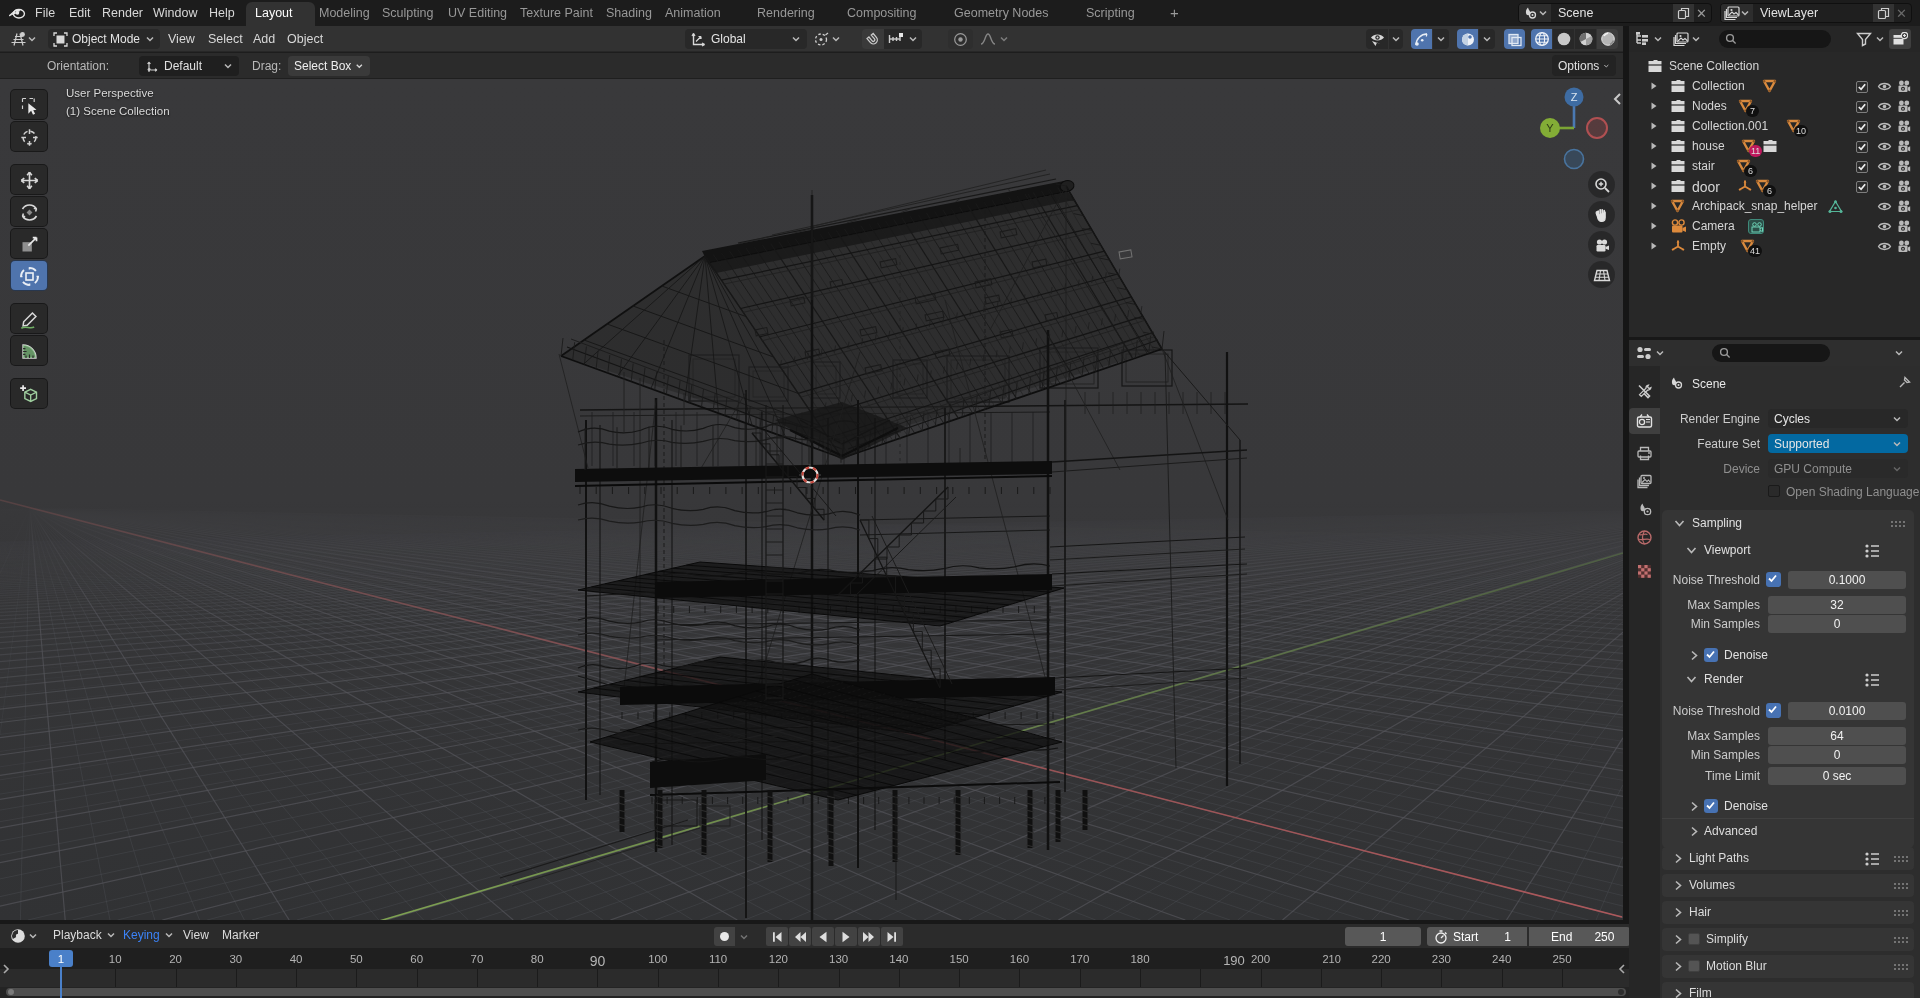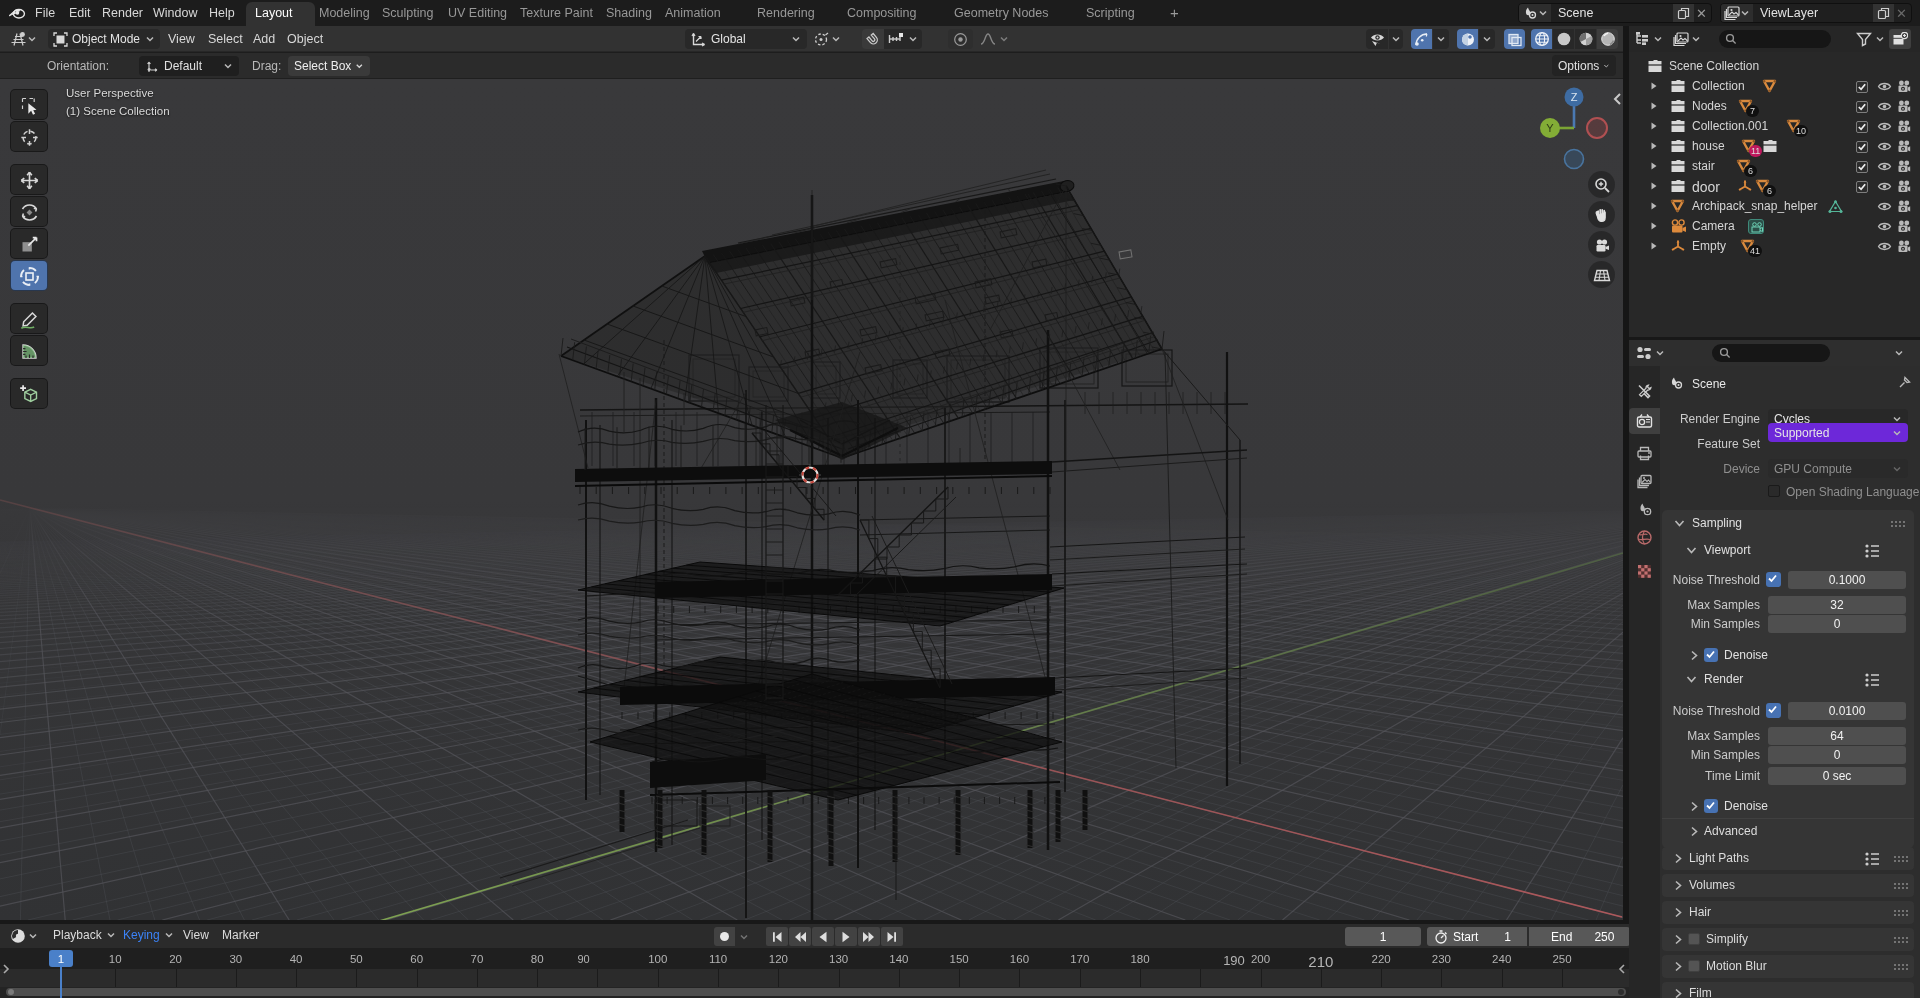--- a/index.html
+++ b/index.html
@@ -1559,33 +1559,33 @@
 </div>
     <div class="abs" style="left:0;top:948px;width:1629px;height:21px;background:#1f1f1f"></div>
     <div class="abs" style="left:95.252px;top:953px;width:40px;text-align:center;font-size:11.5px;color:#b4b4b4">10</div>
     <div class="abs" style="left:155.53199999999998px;top:953px;width:40px;text-align:center;font-size:11.5px;color:#b4b4b4">20</div>
     <div class="abs" style="left:215.81199999999998px;top:953px;width:40px;text-align:center;font-size:11.5px;color:#b4b4b4">30</div>
     <div class="abs" style="left:276.092px;top:953px;width:40px;text-align:center;font-size:11.5px;color:#b4b4b4">40</div>
     <div class="abs" style="left:336.37199999999996px;top:953px;width:40px;text-align:center;font-size:11.5px;color:#b4b4b4">50</div>
     <div class="abs" style="left:396.652px;top:953px;width:40px;text-align:center;font-size:11.5px;color:#b4b4b4">60</div>
     <div class="abs" style="left:456.93199999999996px;top:953px;width:40px;text-align:center;font-size:11.5px;color:#b4b4b4">70</div>
     <div class="abs" style="left:517.212px;top:953px;width:40px;text-align:center;font-size:11.5px;color:#b4b4b4">80</div>
-    <div class="abs" style="left:577.492px;top:953px;width:40px;text-align:left;font-size:11px;color:#b4b4b4">90</div>
+    <div class="abs" style="left:577.492px;top:953px;width:40px;text-align:center;font-size:14px;color:#b4b4b4">90</div>
     <div class="abs" style="left:637.7719999999999px;top:953px;width:40px;text-align:center;font-size:11.5px;color:#b4b4b4">100</div>
     <div class="abs" style="left:698.0519999999999px;top:953px;width:40px;text-align:center;font-size:11.5px;color:#b4b4b4">110</div>
     <div class="abs" style="left:758.332px;top:953px;width:40px;text-align:center;font-size:11.5px;color:#b4b4b4">120</div>
     <div class="abs" style="left:818.612px;top:953px;width:40px;text-align:center;font-size:11.5px;color:#b4b4b4">130</div>
     <div class="abs" style="left:878.8919999999999px;top:953px;width:40px;text-align:center;font-size:11.5px;color:#b4b4b4">140</div>
     <div class="abs" style="left:939.1719999999999px;top:953px;width:40px;text-align:center;font-size:11.5px;color:#b4b4b4">150</div>
     <div class="abs" style="left:999.4519999999999px;top:953px;width:40px;text-align:center;font-size:11.5px;color:#b4b4b4">160</div>
     <div class="abs" style="left:1059.732px;top:953px;width:40px;text-align:center;font-size:11.5px;color:#b4b4b4">170</div>
     <div class="abs" style="left:1120.012px;top:953px;width:40px;text-align:center;font-size:11.5px;color:#b4b4b4">180</div>
     <div class="abs" style="left:1214px;top:953px;width:40px;text-align:center;font-size:13px;color:#b4b4b4">190</div>
     <div class="abs" style="left:1240.572px;top:953px;width:40px;text-align:center;font-size:11.5px;color:#b4b4b4">200</div>
-    <div class="abs" style="left:1300.8519999999999px;top:953px;width:40px;text-align:center;font-size:15px;color:#b4b4b4">210</div>
+    <div class="abs" style="left:1300.8519999999999px;top:953px;width:40px;text-align:right;font-size:11px;color:#b4b4b4">210</div>
     <div class="abs" style="left:1361.1319999999998px;top:953px;width:40px;text-align:center;font-size:11.5px;color:#b4b4b4">220</div>
     <div class="abs" style="left:1421.4119999999998px;top:953px;width:40px;text-align:center;font-size:11.5px;color:#b4b4b4">230</div>
     <div class="abs" style="left:1481.692px;top:953px;width:40px;text-align:center;font-size:11.5px;color:#b4b4b4">240</div>
     <div class="abs" style="left:1541.972px;top:953px;width:40px;text-align:center;font-size:11.5px;color:#b4b4b4">250</div>
     <div class="abs" style="left:0;top:969px;width:1629px;height:18px;background:#2b2b2b"></div>
     <div class="abs" style="left:115px;top:969px;width:1px;height:18px;background:#1b1b1b"></div>
     <div class="abs" style="left:176px;top:969px;width:1px;height:18px;background:#1b1b1b"></div>
     <div class="abs" style="left:236px;top:969px;width:1px;height:18px;background:#1b1b1b"></div>
     <div class="abs" style="left:296px;top:969px;width:1px;height:18px;background:#1b1b1b"></div>
     <div class="abs" style="left:356px;top:969px;width:1px;height:18px;background:#1b1b1b"></div>
@@ -2101,21 +2101,21 @@
     </svg>
     <div class="abs" style="left:1660px;top:412px;width:100px;text-align:right;color:#cbcbcb">Render Engine</div>
 <div class="abs row" style="left:1768px;top:409px;width:140px;height:19px;background:#282828;border-radius:4px;padding:0 6px">
 <span style="color:#e6e6e6">Cycles</span>
       <span style="flex:1"></span>
       <svg width="10" height="10" viewBox="0 0 10 10" style="margin:0px 0 0 0px">
         <path d="M2 3.5 L5 6.5 L8 3.5" fill="none" stroke="#b9b9b9" stroke-width="1.5" transform="scale(1.0)"></path>
       </svg>
     </div>
     <div class="abs" style="left:1660px;top:437px;width:100px;text-align:right;color:#cbcbcb">Feature Set</div>
-<div class="abs row" style="left:1768px;top:423px;width:140px;height:19px;background:#6d28d9;border-radius:4px;padding:0 6px">
+<div class="abs row" style="left:1768px;top:434px;width:140px;height:19px;background:#0369a1;border-radius:4px;padding:0 6px">
 <span style="color:#e6e6e6">Supported</span>
       <span style="flex:1"></span>
       <svg width="10" height="10" viewBox="0 0 10 10" style="margin:0px 0 0 0px">
         <path d="M2 3.5 L5 6.5 L8 3.5" fill="none" stroke="#b9b9b9" stroke-width="1.5" transform="scale(1.0)"></path>
       </svg>
     </div>
     <div class="abs" style="left:1660px;top:462px;width:100px;text-align:right;color:#8f8f8f">Device</div>
 <div class="abs row" style="left:1768px;top:459px;width:140px;height:19px;background:#2a2a2a;border-radius:4px;padding:0 6px">
 <span style="color:#8f8f8f">GPU Compute</span>
       <span style="flex:1"></span>

